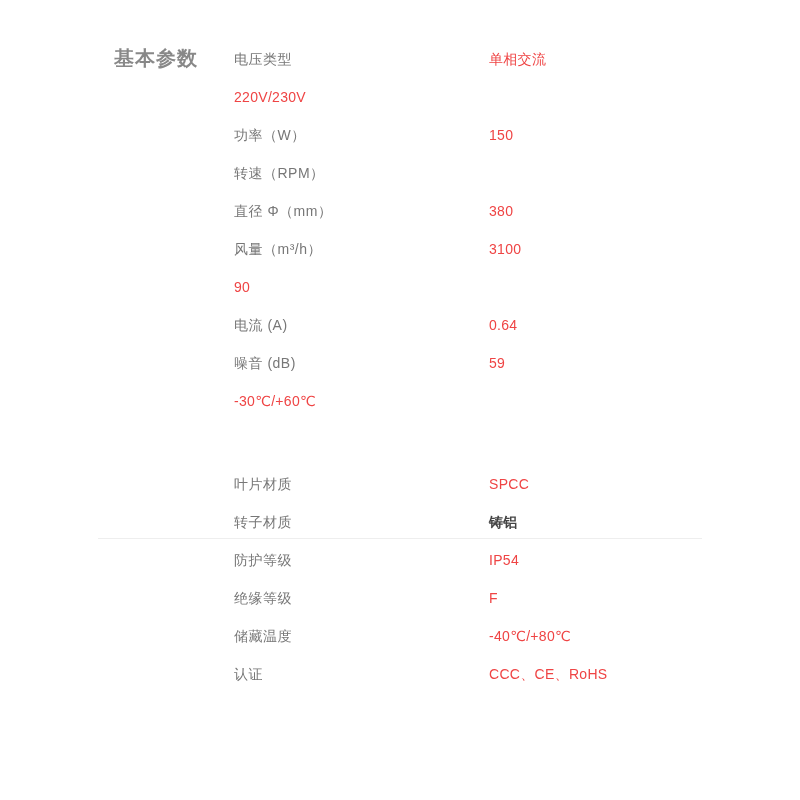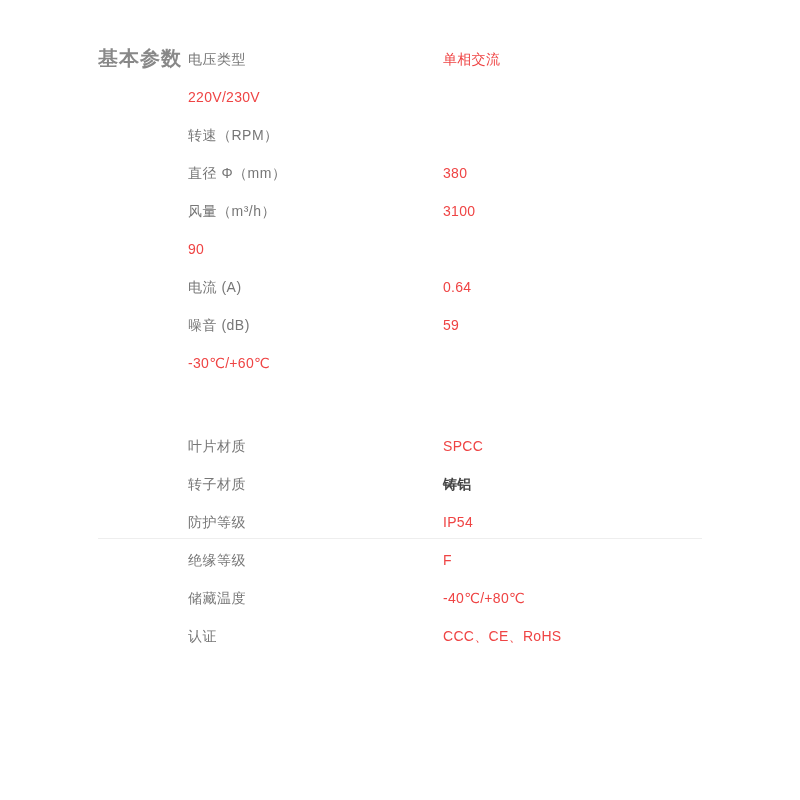--- a/index.html
+++ b/index.html
@@ -12,20 +12,21 @@
     background: #ffffff;
     font-family: "Liberation Sans", "DejaVu Sans", sans-serif;
     color: #333333;
     overflow: hidden;
   }
   .page {
     position: relative;
     width: 800px;
     height: 800px;
     box-sizing: border-box;
+    padding-left: 16px;
   }
   .spec-section {
     position: relative;
     padding-left: 98px;
     box-sizing: border-box;
   }
   #section-basic {
     padding-top: 40px;
   }
   #section-product {
@@ -36,21 +37,21 @@
     left: 98px;
     font-size: 20px;
     font-weight: bold;
     color: #888888;
     letter-spacing: 1px;
     line-height: 28px;
   }
   #section-basic .section-title { top: 44px; }
 
   .spec-table {
-    margin-left: 90px;
+    margin-left: 120px;
     width: 500px;
   }
   .spec-row {
     display: flex;
     align-items: flex-start;
     height: 38px;
   }
   .spec-label {
     width: 255px;
     font-size: 14px;
@@ -85,20 +86,24 @@
 
   <div class="spec-section" id="section-basic">
     <div class="section-title">基本参数</div>
     <div class="spec-table">
       <div class="spec-row">
         <div class="spec-label">电压类型</div>
         <div class="spec-value">单相交流</div>
       </div>
       <div class="spec-row">
         <div class="spec-value">220V/230V</div>
+      </div>
+      <div class="spec-row">
+        <div class="spec-label">功率（W）</div>
+        <div class="spec-value">150</div>
       </div>
       <div class="spec-row">
         <div class="spec-label">转速（RPM）</div>
       </div>
       <div class="spec-row">
         <div class="spec-label">直径 Φ（mm）</div>
         <div class="spec-value">380</div>
       </div>
       <div class="spec-row">
         <div class="spec-label">风量（m³/h）</div>

